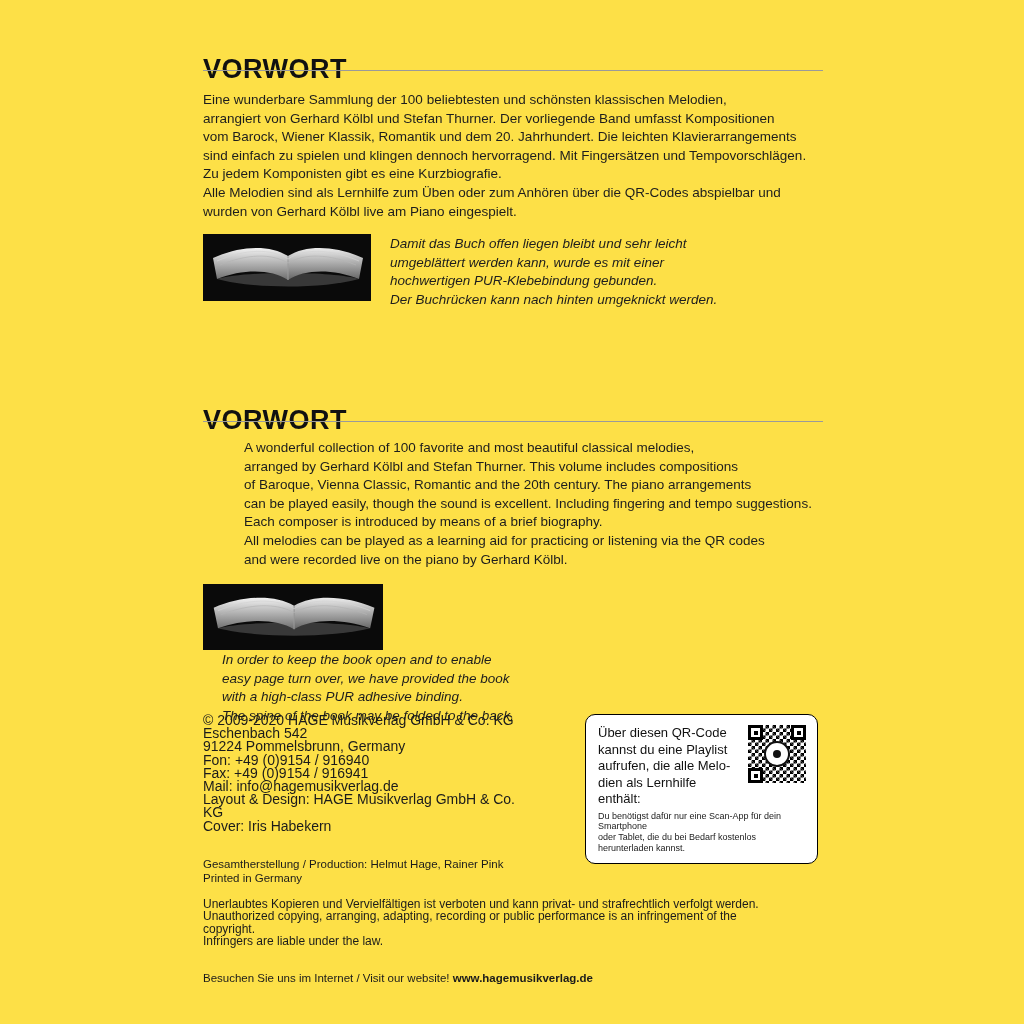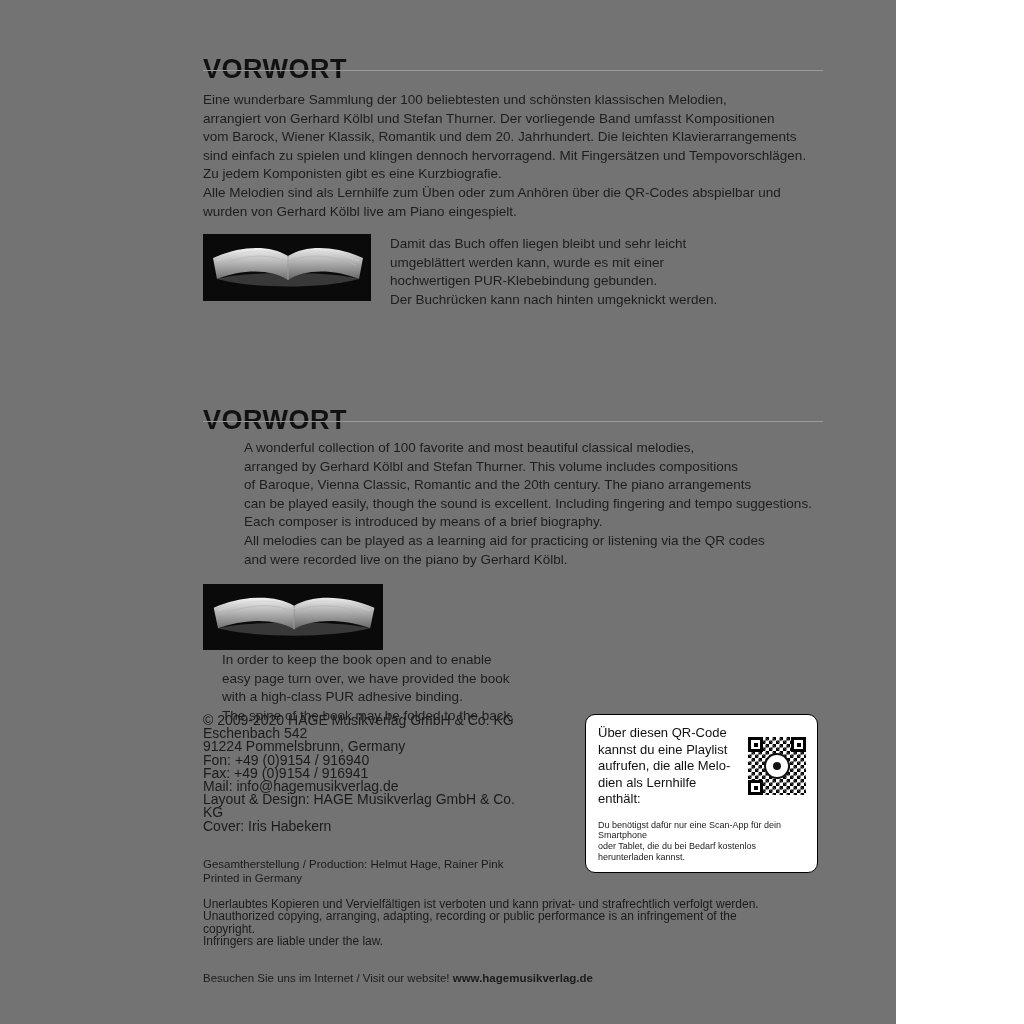--- a/index.html
+++ b/index.html
@@ -1,59 +1,59 @@
 <!DOCTYPE html>
 <html lang="de"><head>
 <meta charset="utf-8">
 <style>
   html,body { margin:0; padding:0; }
   body { background:#ffffff; }
   .page {
     position:relative;
-    width:896px; height:1024px;
-    background:#737373;
+    width:1024px; height:1024px;
+    background:#fde047;
     font-family:"Liberation Sans", sans-serif;
     color:#1c1c1c;
     overflow:hidden;
   }
   .abs { position:absolute; }
   .section-title {
     left:203px; width:620px;
     font-size:27px; font-weight:700; letter-spacing:0.5px;
     color:#111; line-height:30px;
   }
   .title-rule {
     left:203px; width:620px; height:0;
     border-top:1px solid #9a9a9a;
   }
   .body-text {
     left:203px; width:630px;
     font-size:13.5px; line-height:18.6px;
     white-space:pre-line; color:#1d1d1d;
   }
-  .photo-row { left:203px; display:flex; align-items:flex-start; }
+  .photo-row { left:203px; display:flex; align-items:flex-start;font-style:italic; }
   .book-photo { background:#0a0a0a; flex:0 0 auto; overflow:hidden; }
   .book-photo svg { display:block; }
   .binding-note {
     margin-left:19px; padding-top:1px;
     font-size:13.5px; line-height:18.6px;
     white-space:pre-line; color:#1d1d1d;
   }
   .publisher {
     left:203px; width:330px;
     font-size:14px; line-height:13.2px;
     white-space:pre-line; color:#1b1b1b;
   }
   .qr-box {
     left:585px; width:233px; box-sizing:border-box;
     border:1.5px solid #000; border-radius:10px;
     padding:10px 11px 9px 12px;
     background:#fff;
   }
-  .qr-box-top { display:flex; justify-content:space-between; align-items:center; }
+  .qr-box-top { display:flex; justify-content:space-between; align-items:flex-start; }
   .qr-box-text {
     font-size:13px; line-height:16.5px;
     white-space:pre-line; color:#111; width:140px;
   }
   .qr {
     width:58px; height:58px; position:relative; flex:0 0 auto;
     background-color:#fff;
     background-image:
       linear-gradient(45deg,#000 25%,transparent 25%,transparent 75%,#000 75%),
       linear-gradient(45deg,#000 25%,#fff 25%,#fff 75%,#000 75%);
@@ -68,21 +68,21 @@
   .qr-center {
     position:absolute; left:50%; top:50%; width:26px; height:26px;
     margin:-13px 0 0 -13px; background:#fff; border-radius:50%;
     border:2px solid #111; box-sizing:border-box;
   }
   .qr-center::after {
     content:""; position:absolute; left:7px; top:7px; width:8px; height:8px;
     border-radius:50%; background:#111;
   }
   .qr-box-note {
-    margin-top:12px;
+    margin-top:3px;
     font-size:9px; line-height:10.8px;
     white-space:pre-line; color:#1b1b1b;
   }
   .production {
     left:203px; width:420px;
     font-size:11.5px; line-height:13.6px;
     white-space:pre-line; color:#1b1b1b;
   }
   .legal {
     left:203px; width:560px;

